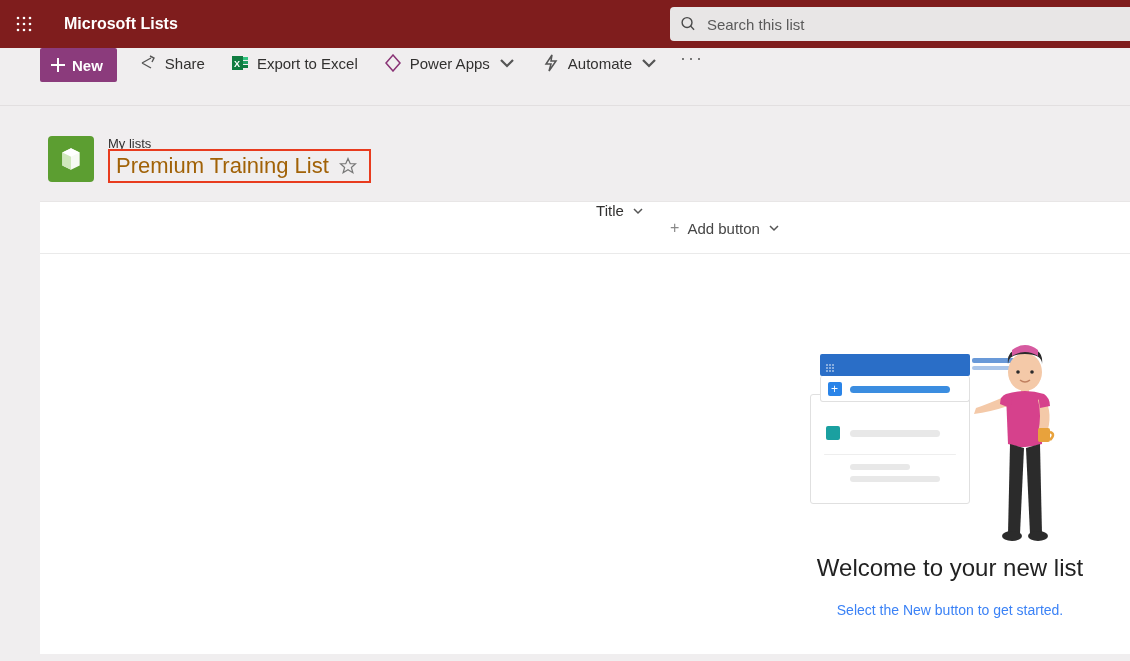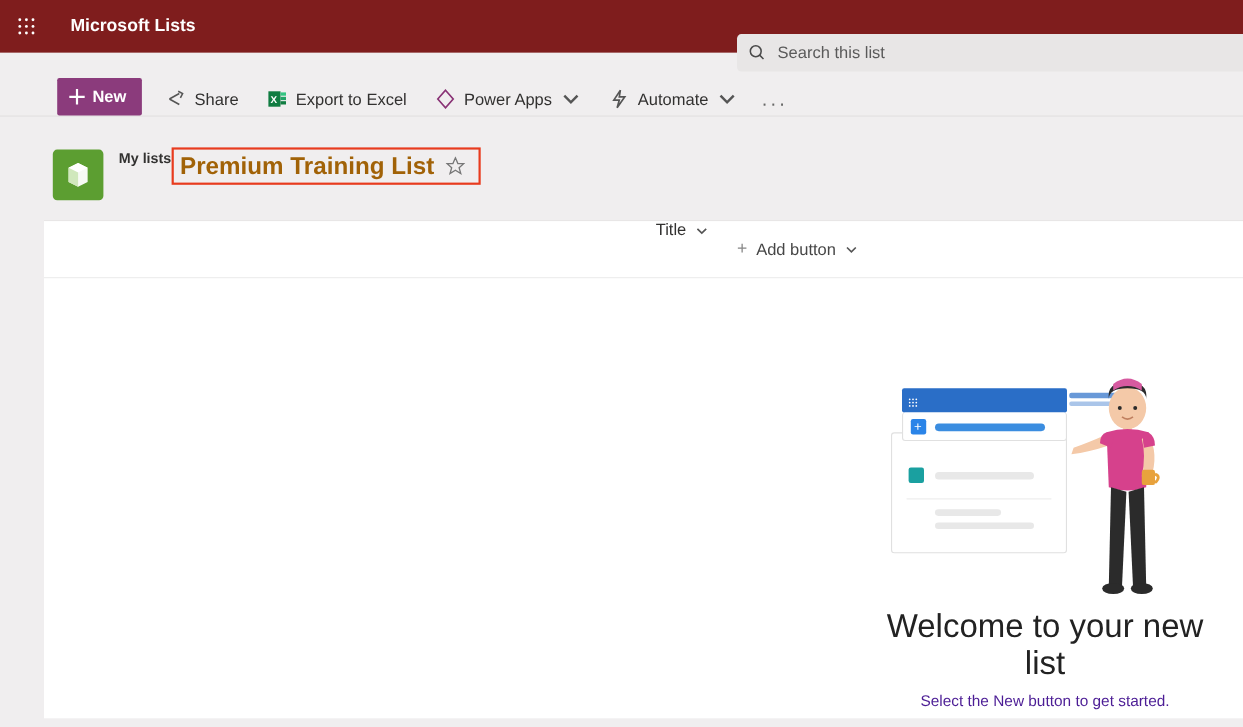--- a/index.html
+++ b/index.html
@@ -4,57 +4,57 @@
 <style>
   * { box-sizing: border-box; margin: 0; padding: 0; }
   html, body { width: 1130px; height: 661px; font-family: "Segoe UI", Arial, sans-serif; background: #f0eeef; overflow: hidden; color: #323130; }
   
   
   .top-bar { height: 48px; background: #7f1d1d; display: flex; align-items: center; color: #fff; }
   .waffle { width: 48px; height: 48px; display:flex; align-items:center; justify-content:center; cursor:pointer;}
   .waffle svg { width: 16px; height: 16px; fill: #fff; }
   .app-title { font-size: 16px; font-weight: 600; margin-left: 16px; }
   .search-wrap { margin-left: auto; flex: 0 0 460px; height: 34px; margin-right:0; }
-  .search-box { width: 100%; height: 34px; background: #e8e6e6; border-radius: 4px 0 0 4px; display:flex; align-items:center; padding: 0 10px; margin-top: 24px; }
+  .search-box { width: 100%; height: 34px; background: #e8e6e6; border-radius: 4px 0 0 4px; display:flex; align-items:center; padding: 0 10px; }
   .search-box svg { width: 18px; height: 18px; stroke:#4a4a4a; }
   .search-box input { border:none; outline:none; background:transparent; font-size: 15px; margin-left: 10px; width: 100%; color:#333; }
   .search-box input::placeholder { color:#5a5a5a; }
   
   
-  .cmd-bar { height: 58px; display:flex; align-items:flex-end; padding-left: 52px; gap: 18px; border-bottom:1px solid #e2dfe0; background:#f0eeef;}
+  .cmd-bar { height: 58px; display:flex; align-items:flex-start; padding-left: 40px; gap: 18px; border-bottom:1px solid #e2dfe0; background:#f0eeef;}
   .new-btn { background:#8b3b7c; color:#fff; border:none; height:34px; padding: 0 14px 0 10px; font-size:15px; display:flex; align-items:center; gap:6px; border-radius:2px; cursor:pointer; font-weight:600;}
   .new-btn svg { width:16px; height:16px; stroke:#fff; stroke-width:2;}
   .cmd-item { display:flex; align-items:center; gap:8px; font-size:15px; color:#323130; cursor:pointer; padding:6px 4px;}
   .cmd-item svg { width:18px; height:18px; }
   .chev { width:12px; height:12px; }
   .ellipsis { font-size:18px; letter-spacing:2px; cursor:pointer; color:#666;}
   
   
   .list-header { padding: 30px 0 18px 48px; display:flex; align-items:flex-start; gap:14px;}
   .list-icon { width:46px; height:46px; background:#5c9e31; border-radius:4px; display:flex; align-items:center; justify-content:center;}
   .list-icon svg { width:26px; height:26px; fill:#fff;}
-  .list-meta { display:flex; flex-direction:row; gap:0;font-weight:bold;}
+  .list-meta { display:flex; flex-direction:column; gap:0;}
   .my-lists { font-size:13px; color:#323130;}
   .title-row { display:flex; align-items:center; gap:10px; border:2.5px solid #e83b1e; padding:2px 12px 2px 6px; margin-top:-2px;}
   .list-title { font-size:22px; color:#a16207;}
   .star { width:18px; height:18px;}
   
   
   .grid { background:#fff; margin: 0 0 0 40px; border-top:1px solid #e8e6e6;}
   .col-row { height:52px; display:flex; align-items:center; border-bottom:1px solid #eaeaea;flex-direction:column;}
   .col-title { margin-left:70px; display:flex; align-items:center; gap:8px; font-size:15px; cursor:pointer;}
   .col-add { margin-left:280px; display:flex; align-items:center; gap:8px; font-size:15px; color:#464646; cursor:pointer;}
   .plus-sm { font-size:16px; color:#888;}
   
   
   .empty-wrap { background:#fff; margin-left:40px; height:400px; position:relative;}
   .illus { position:absolute; right:40px; top:90px; width:280px; height:200px;}
   .welcome { position:absolute; right:30px; top:300px; text-align:center; width:300px;}
-  .welcome h2 { font-size:30px; font-weight:400; color:#222; margin-bottom:8px;}
-  .welcome p { font-size:14px; color:#4c1d95;}
+  .welcome h2 { font-size:24px; font-weight:400; color:#222; margin-bottom:20px;}
+  .welcome p { font-size:14px; color:#3b82f6;}
   
   
   .card-bg { position:absolute; background:#fff; border:1px solid #e0e0e0; border-radius:3px;}
   .blue-bar { position:absolute; background:#2a6ec7; border-radius:2px;}
   .teal-sq { position:absolute; background:#1aa0a0; border-radius:2px;}
   .gray-line { position:absolute; background:#e8e8e8; border-radius:6px;}
   .person { position:absolute; right:10px; top:0;}
 </style>
 </head>
 <body>

